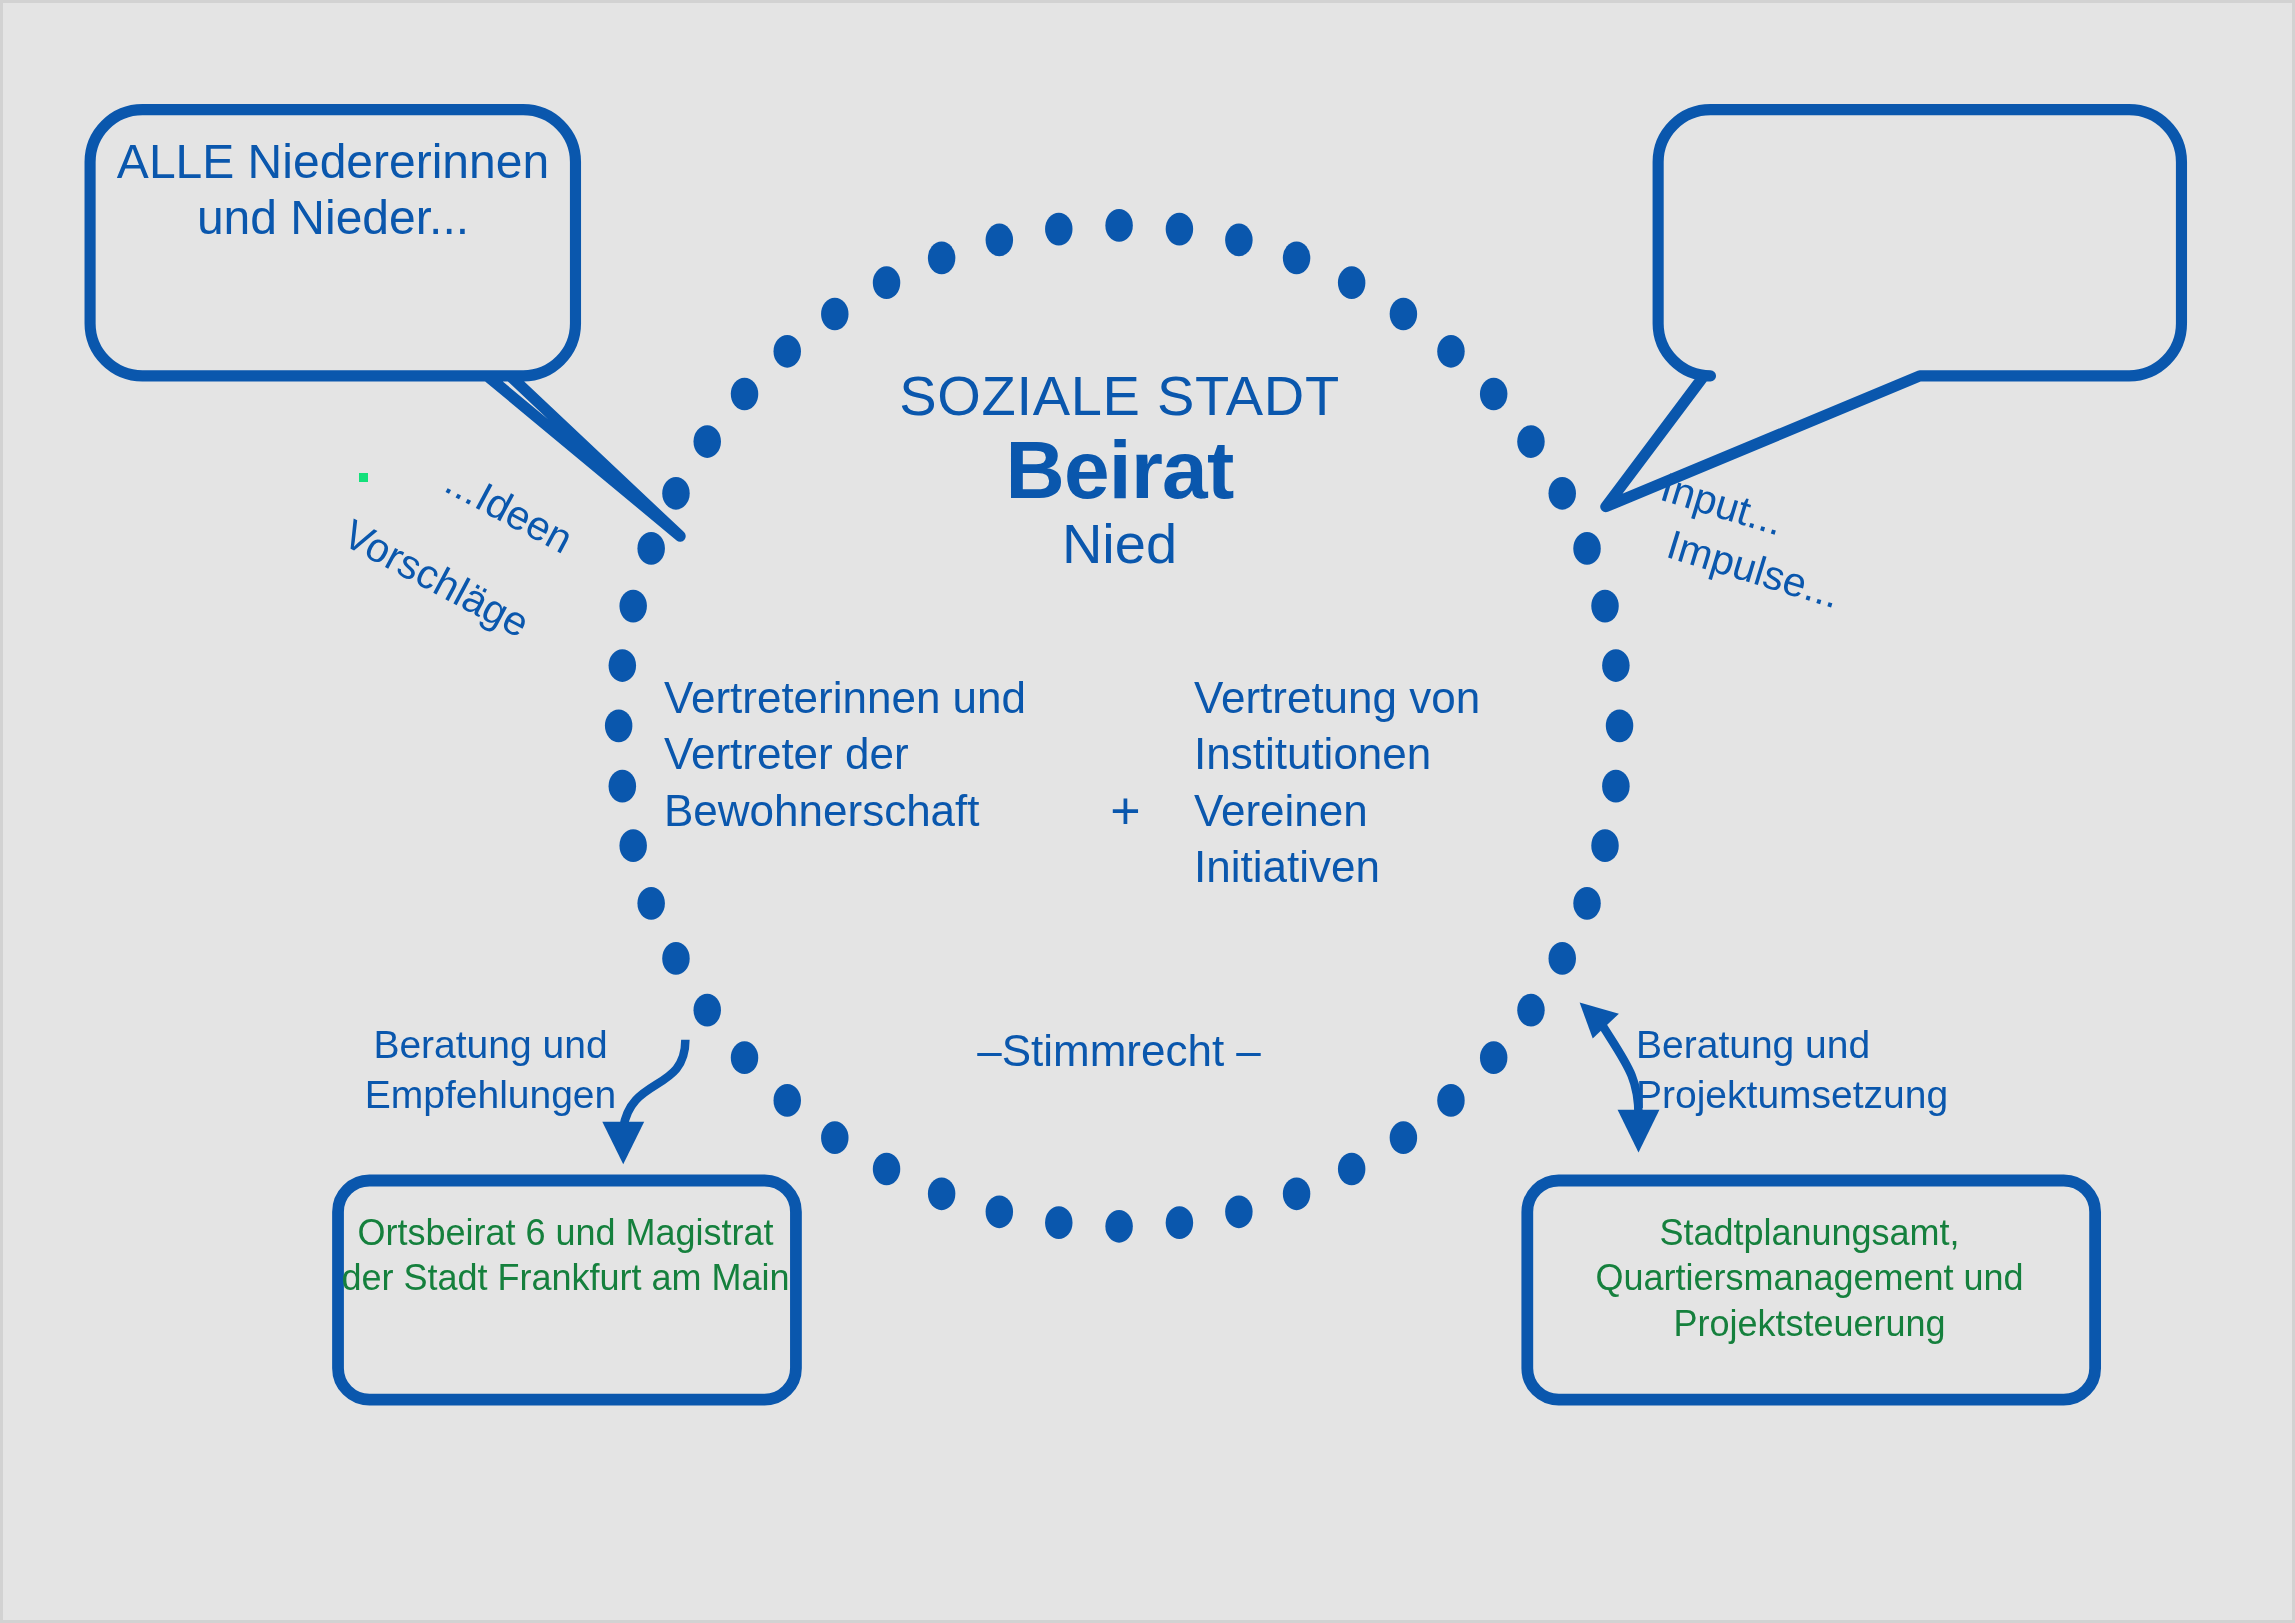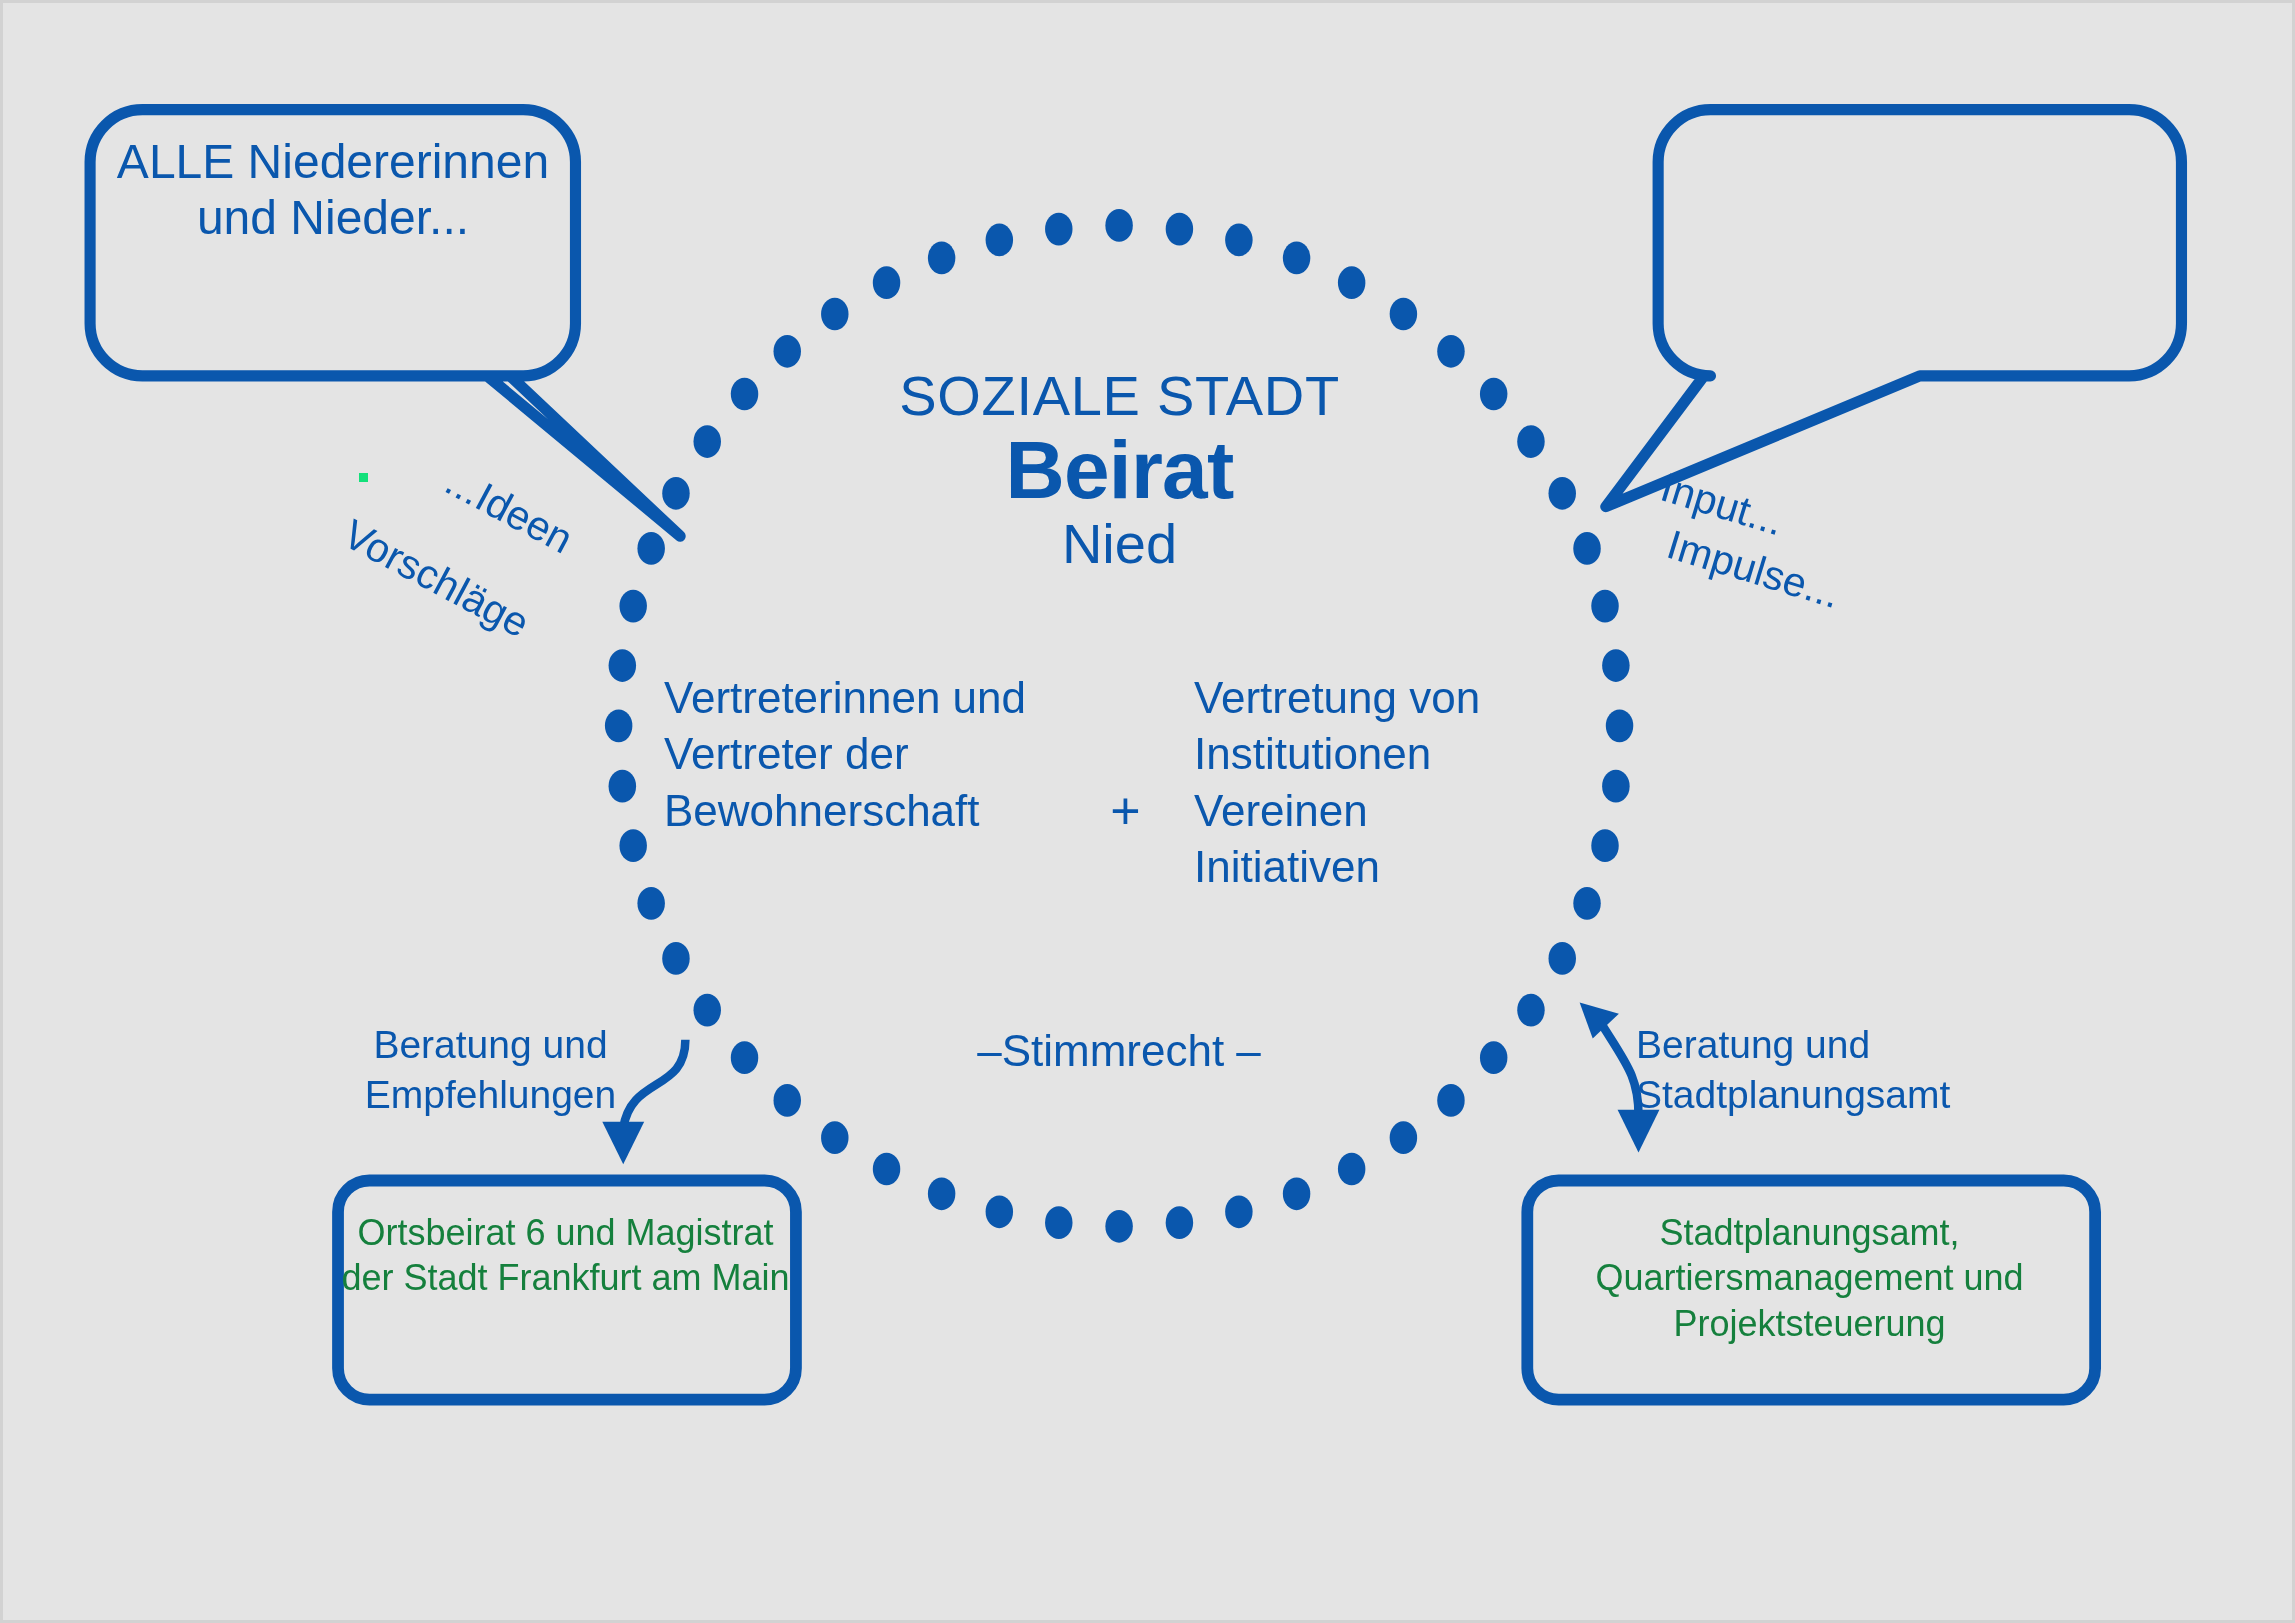--- a/index.html
+++ b/index.html
@@ -260,21 +260,21 @@
   <div id="green-dot"></div>
   <div id="ann-ideen" class="rot">...Ideen</div>
   <div id="ann-vorschlaege" class="rot">Vorschläge</div>
 
   <div id="ann-input" class="rot">Input...
   Impulse...</div>
 
   <div id="label-beratung-empfehlungen" class="lower-label">Beratung und
 Empfehlungen</div>
   <div id="label-beratung-projektumsetzung" class="lower-label">Beratung und
-Stadtplanungsamt</div>
+Projektumsetzung</div>
 
   <div id="box-left-text" class="boxtext">Ortsbeirat 6 und
 Magistrat der Stadt
 Frankfurt am Main</div>
   <div id="box-right-text" class="boxtext">Stadtplanungsamt,
 Quartiersmanagement
 und Projektsteuerung</div>
 
 </div>
 

